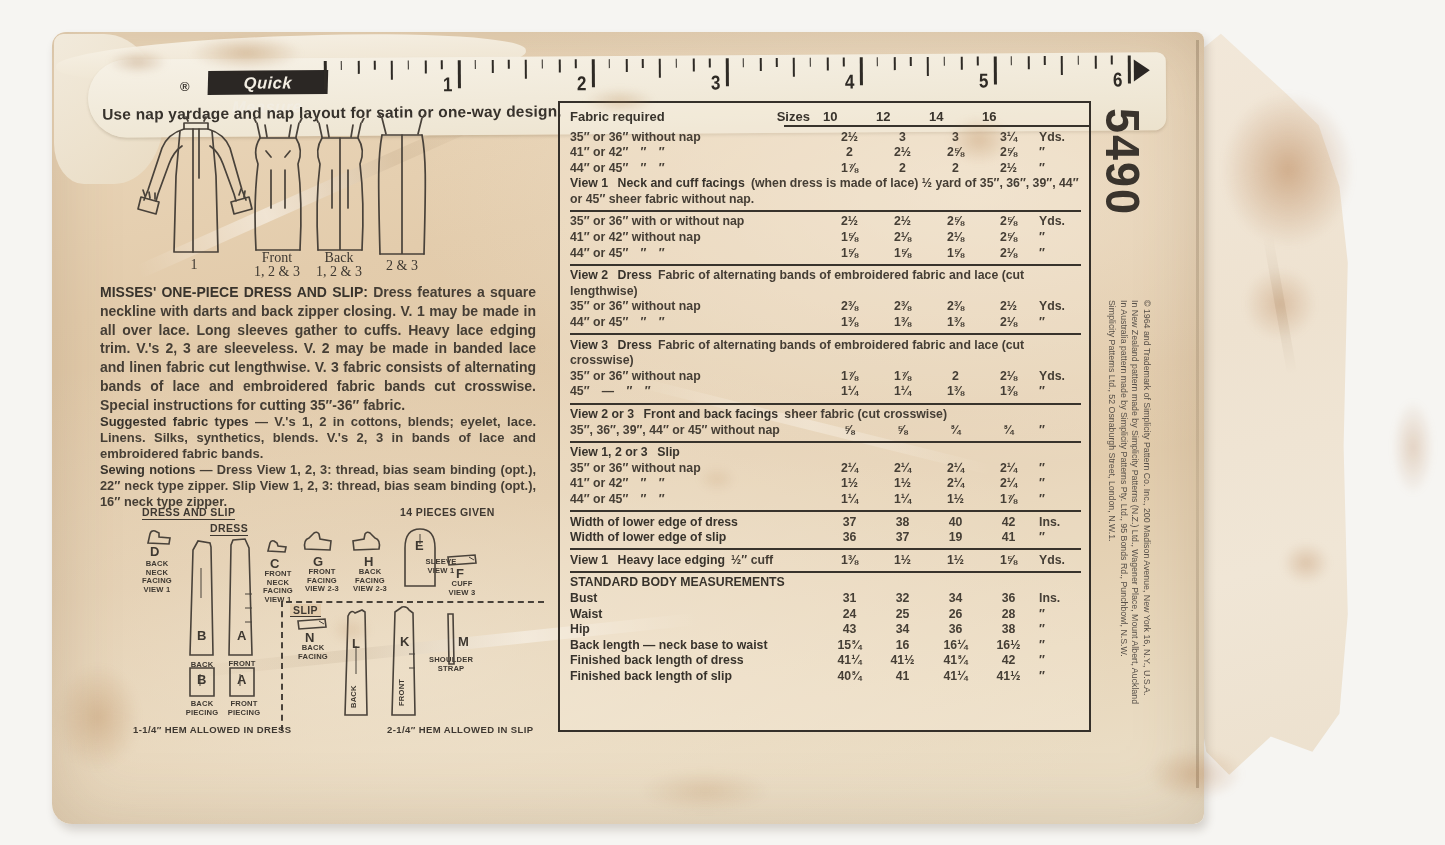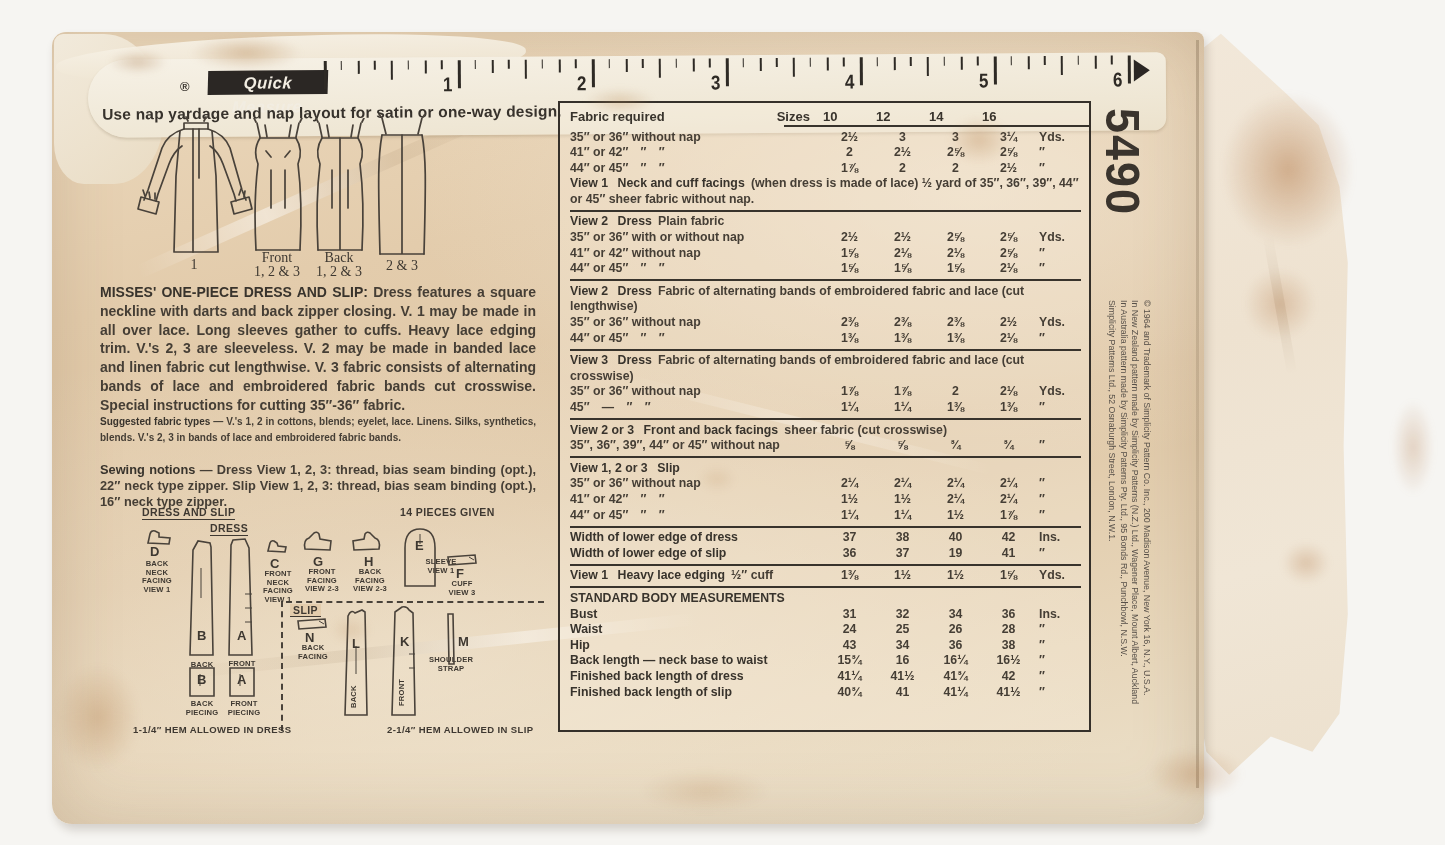--- a/index.html
+++ b/index.html
@@ -62,21 +62,21 @@
     border-bottom:11px solid transparent;border-left:16px solid #2b2724;}
   #nap-note{position:absolute;left:14px;top:46px;font-weight:700;font-size:15.5px;color:#37322c;letter-spacing:.2px;}
   
   .fig{position:absolute;}
   .fig svg{stroke:#49423a;fill:none;stroke-width:1.7;stroke-linecap:round;stroke-linejoin:round;}
   .fig-cap{position:absolute;font-family:"Liberation Serif",serif;font-size:14px;line-height:14px;
     text-align:center;color:#3e3831;}
   
   .para{position:absolute;left:100px;width:436px;text-align:justify;color:#453e35;}
   #desc{top:283px;font-size:14px;line-height:18.8px;font-weight:700;}
-  #fabrics{top:414px;font-size:10px;line-height:16px;font-weight:700;}
+  #fabrics{top:414px;font-size:13px;line-height:16px;font-weight:700;}
   #notions{top:462px;font-size:12.8px;line-height:16px;font-weight:700;}
   .lead{font-weight:700;color:#38332c;}
   
   .small-label{position:absolute;font-weight:700;font-size:10.5px;letter-spacing:.4px;color:#3e3831;}
   .ul{border-bottom:1.6px solid #3e3831;padding-bottom:1px;}
   .piece{position:absolute;}
   .piece svg{stroke:#49423a;fill:none;stroke-width:1.6;}
   .piece svg .thin{stroke-width:1;}
   .pletter{position:absolute;font-weight:700;font-size:13px;color:#3e3831;}
   .pcap{position:absolute;font-weight:700;font-size:7.6px;line-height:8.6px;text-align:center;
@@ -397,21 +397,20 @@
             <div class="lab"><span class="tn">44″ or 45″ ″ ″</span></div>
             <div class="val">1⅞</div>
             <div class="val">2</div>
             <div class="val">2</div>
             <div class="val">2½</div>
             <div class="unit">″</div>
           </div>
           <div class="trow"><span class="tb">View 1  Neck and cuff facings</span><span class="tn"> (when dress is made of lace) ½ yard of 35″, 36″, 39″, 44″ or 45″ sheer fabric without nap.</span></div>
         </div>
         <div class="tsec ruled">
-          <div class="trow"><span class="tb">View 2  Dress</span><span class="tn"> Plain fabric</span></div>
           <div class="trow grid">
             <div class="lab"><span class="tn">35″ or 36″ with or without nap</span></div>
             <div class="val">2½</div>
             <div class="val">2½</div>
             <div class="val">2⅝</div>
             <div class="val">2⅝</div>
             <div class="unit">Yds.</div>
           </div>
           <div class="trow grid">
             <div class="lab"><span class="tn">41″ or 42″ without nap</span></div>

